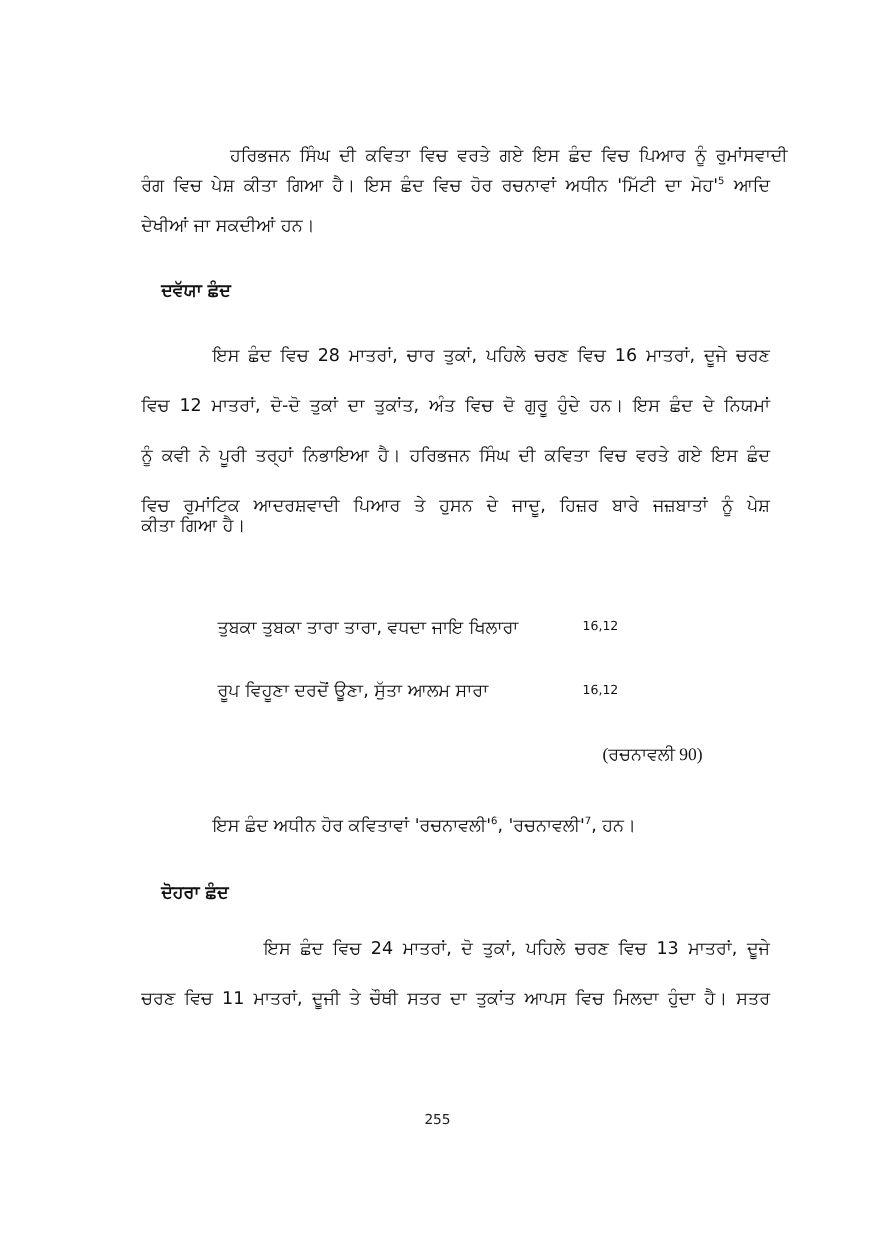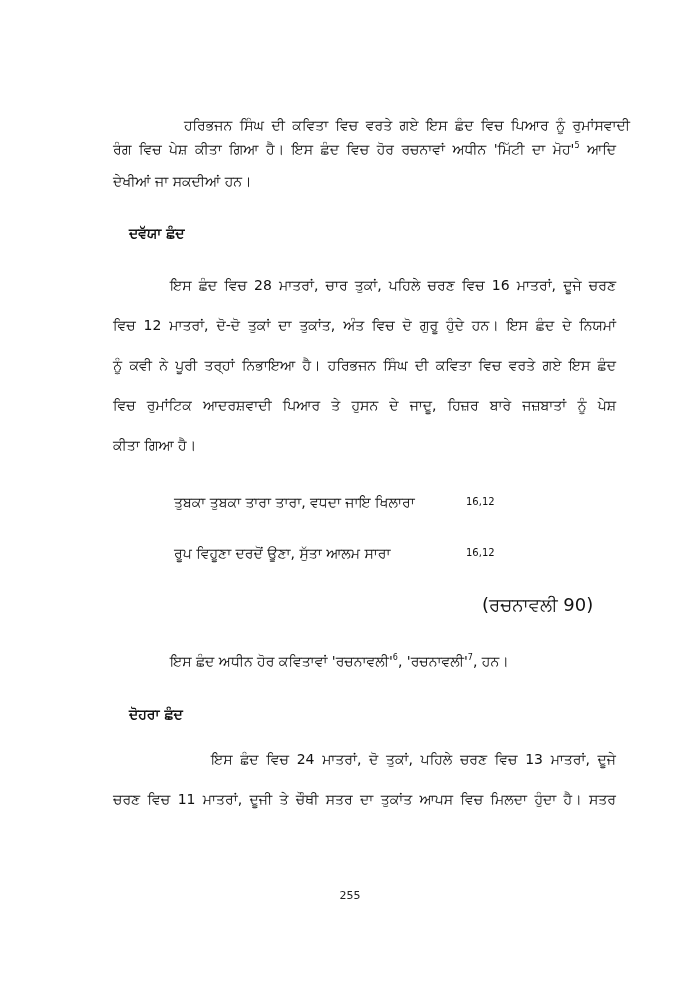--- a/index.html
+++ b/index.html
@@ -4,40 +4,40 @@
   <style>
     html, body { margin: 0; padding: 0; background: #ffffff; }
     body { width: 700px; height: 991px; position: relative; overflow: hidden;
       font-family: "DejaVu Sans", "Liberation Sans", sans-serif; color: #111; }
     .line { position: absolute; font-size: 14px; line-height: 20px; white-space: nowrap; }
     .just { left: 113px; width: 503px; text-align: justify; text-align-last: justify; }
     .heading { left: 129px; font-weight: bold; font-size: 14px; }
     .last { text-align: left; text-align-last: left; }
     .verse { left: 174px; font-size: 14px; }
     .meter { left: 466px; font-size: 10px; }
-    .source { left: 482px; font-size: 18px; }
+    .source { left: 482px; font-size: 14px; font-family: Liberation Serif, serif; }
     .pageno { left: 0; width: 700px; text-align: center; font-size: 11px; color: #222; }
     sup { font-size: 8px; line-height: 0; }
   </style>
 </head>
 <body>
 
 <div>
 
   <div class="line just" style="top:91px; left:184px; width:446px;margin-top:24px;">ਹਰਿਭਜਨ ਸਿੰਘ ਦੀ ਕਵਿਤਾ ਵਿਚ ਵਰਤੇ ਗਏ ਇਸ ਛੰਦ ਵਿਚ ਪਿਆਰ ਨੂੰ ਰੁਮਾਂਸਵਾਦੀ</div>
   <div class="line just" style="top:139px;"><span>ਰੰਗ ਵਿਚ ਪੇਸ਼ ਕੀਤਾ ਗਿਆ ਹੈ। ਇਸ ਛੰਦ ਵਿਚ  ਹੋਰ ਰਚਨਾਵਾਂ ਅਧੀਨ 'ਮਿੱਟੀ ਦਾ ਮੋਹ'</span><sup>5</sup><span> ਆਦਿ</span></div>
   <div class="line just last" style="top:171px;text-align:right;">ਦੇਖੀਆਂ ਜਾ ਸਕਦੀਆਂ ਹਨ।</div>
 
   <div class="line heading" style="top:223px;">ਦਵੱਯਾ ਛੰਦ</div>
 
   <div class="line just" style="top:275px; left:170px; width:446px;">ਇਸ ਛੰਦ ਵਿਚ 28 ਮਾਤਰਾਂ, ਚਾਰ ਤੁਕਾਂ, ਪਹਿਲੇ ਚਰਣ ਵਿਚ 16 ਮਾਤਰਾਂ, ਦੂਜੇ ਚਰਣ</div>
   <div class="line just" style="top:315px;">ਵਿਚ 12 ਮਾਤਰਾਂ, ਦੋ-ਦੋ ਤੁਕਾਂ ਦਾ ਤੁਕਾਂਤ, ਅੰਤ ਵਿਚ ਦੋ ਗੁਰੂ ਹੁੰਦੇ ਹਨ। ਇਸ ਛੰਦ ਦੇ ਨਿਯਮਾਂ</div>
   <div class="line just" style="top:355px;">ਨੂੰ ਕਵੀ ਨੇ ਪੂਰੀ ਤਰ੍ਹਾਂ ਨਿਭਾਇਆ ਹੈ। ਹਰਿਭਜਨ ਸਿੰਘ ਦੀ ਕਵਿਤਾ ਵਿਚ ਵਰਤੇ ਗਏ ਇਸ ਛੰਦ</div>
   <div class="line just" style="top:395px;">ਵਿਚ ਰੁਮਾਂਟਿਕ ਆਦਰਸ਼ਵਾਦੀ ਪਿਆਰ ਤੇ ਹੁਸਨ ਦੇ ਜਾਦੂ, ਹਿਜ਼ਰ ਬਾਰੇ ਜਜ਼ਬਾਤਾਂ ਨੂੰ ਪੇਸ਼</div>
-  <div class="line just last" style="top:435px;text-align:right;">ਕੀਤਾ ਗਿਆ ਹੈ।</div>
+  <div class="line just last" style="top:411px;text-align:right;">ਕੀਤਾ ਗਿਆ ਹੈ।</div>
 
   <div class="line verse" style="top:492px;">ਤੁਬਕਾ ਤੁਬਕਾ ਤਾਰਾ ਤਾਰਾ, ਵਧਦਾ ਜਾਇ ਖਿਲਾਰਾ</div>
   <div class="line meter" style="top:492px;">16,12</div>
   <div class="line verse" style="top:543px;">ਰੂਪ ਵਿਹੂਣਾ ਦਰਦੋਂ ਊਣਾ, ਸੁੱਤਾ ਆਲਮ  ਸਾਰਾ</div>
   <div class="line meter" style="top:543px;">16,12</div>
 
   <div class="line source" style="top:595px;">(ਰਚਨਾਵਲੀ 90)</div>
 
   <div class="line" style="top:651px; left:170px;"><span>ਇਸ ਛੰਦ ਅਧੀਨ ਹੋਰ ਕਵਿਤਾਵਾਂ 'ਰਚਨਾਵਲੀ'</span><sup>6</sup><span>, 'ਰਚਨਾਵਲੀ'</span><sup>7</sup><span>, ਹਨ।</span></div>
 

